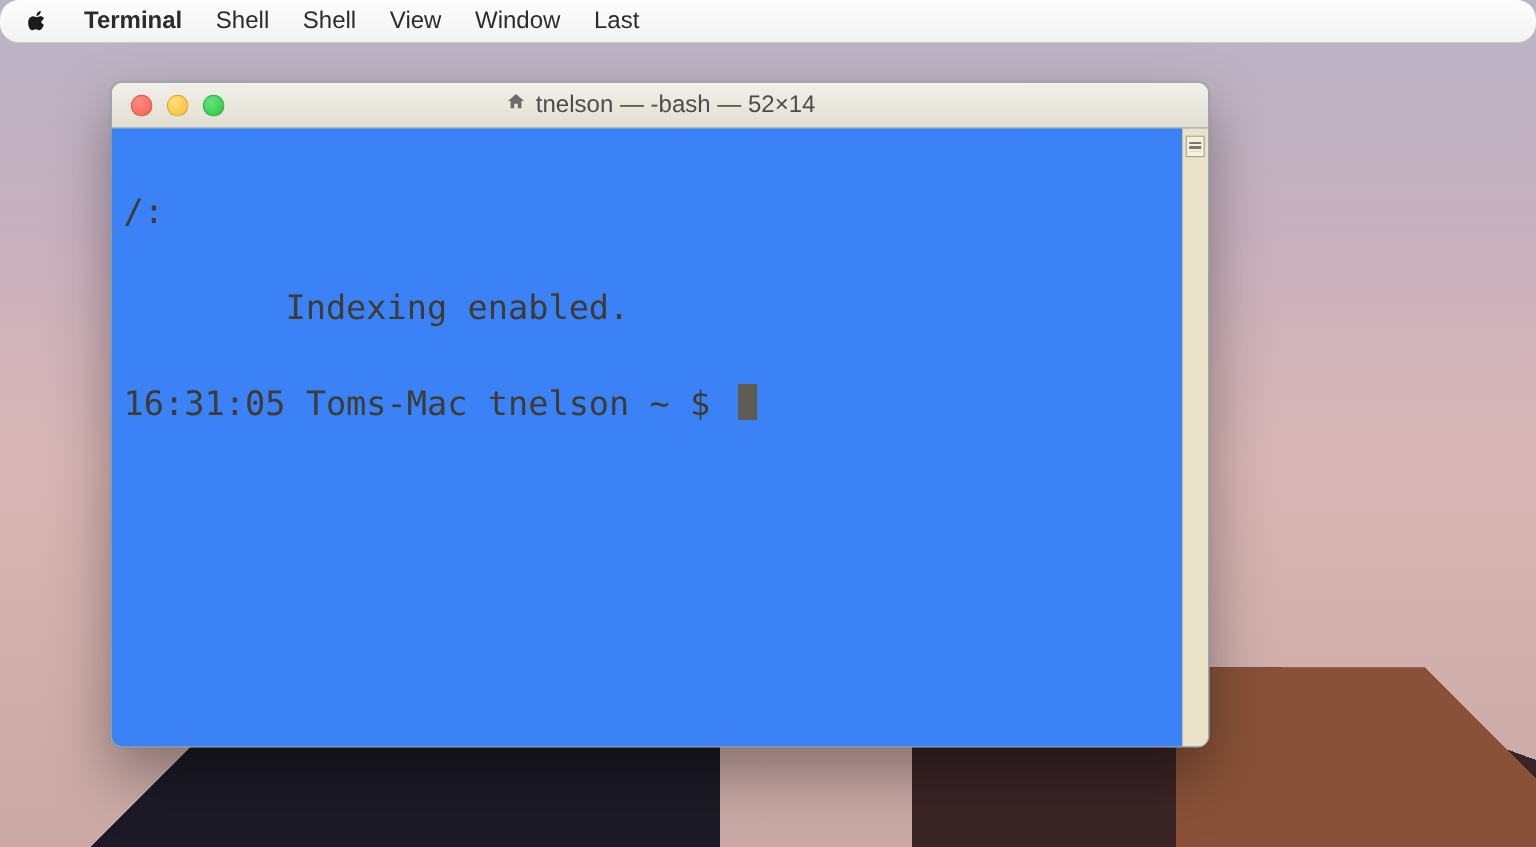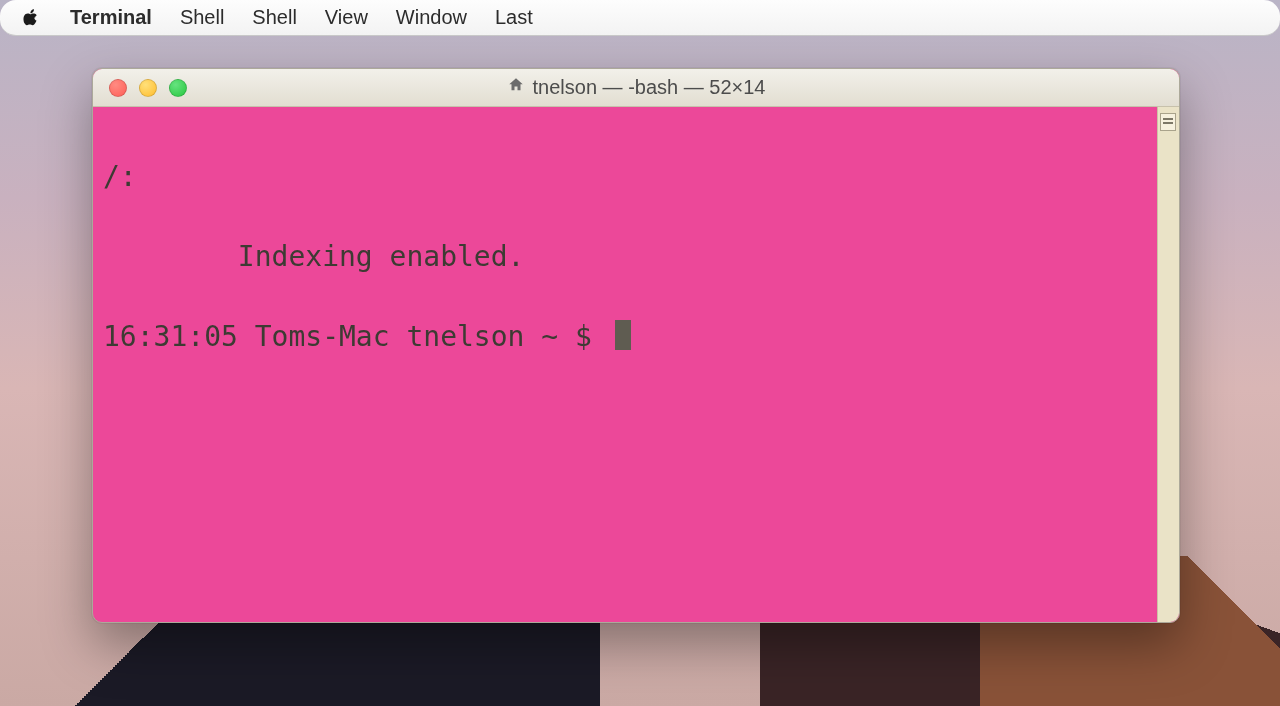--- a/index.html
+++ b/index.html
@@ -31,22 +31,22 @@
     font-size: 20px; color: #2c2c2c;
     z-index: 5;
     border-radius: 16px;
   }
   .menubar .apple svg { width: 22px; height: 22px; display: block; fill: #1b1b1b; }
   .menubar .app-name { font-weight: 700; }
   .menubar .item { cursor: default; }
 
   
   .window {
-    position: absolute; top: 68px; left: 92px; width: 1088px; height: 555px;
-    background: #ec4899;
+    position: absolute; top: 68px; left: 92px; width: 916px; height: 555px;
+    background: #3b82f6;
     border: 1px solid #aca99a;
     border-radius: 10px;
     box-shadow: 0 22px 50px rgba(0,0,0,.35), 0 0 0 1px rgba(0,0,0,.05);
     overflow: hidden;
     z-index: 10;
   }
   .titlebar {
     height: 38px; display: flex; align-items: center;
     background: linear-gradient(#f2f0ea, #e2ded1);
     border-bottom: 1px solid #c7c1ab;

